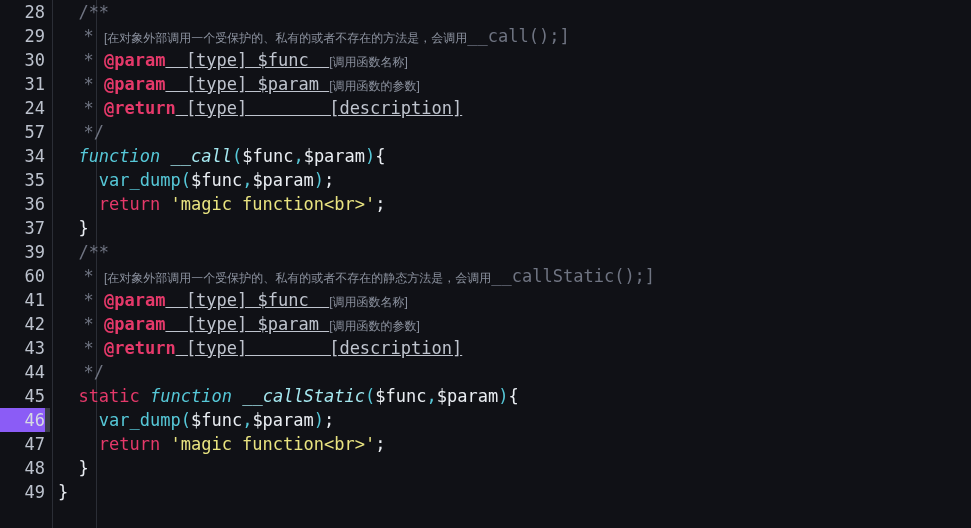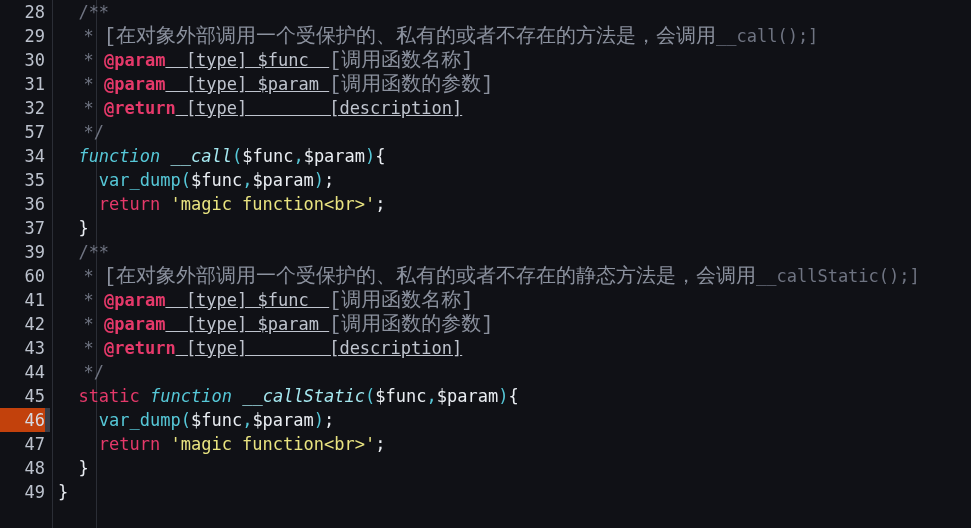--- a/index.html
+++ b/index.html
@@ -36,21 +36,21 @@
     top: 0;
     width: 45px;
     height: 24px;
     text-align: right;
     color: #bcc2cd;
     font-size: 17px;
     font-family: "DejaVu Sans Mono", "Liberation Mono", monospace;
     letter-spacing: 0px;
   }
   .row.current .gutter {
-    background: #c2410c;
+    background: #8b5cf6;
     color: #d6dae2;
     width: 45px;
   }
   .row.current .gutter-pad {
     background: #3a3d46;
   }
   .gutter-pad {
     position: absolute;
     left: 45px;
     top: 0;
@@ -75,21 +75,21 @@
     height: 528px;
     background: #2b2e36;
   }
   .guide.g1 { left: 52px; }
   .guide.g2 { left: 96px; }
 
   
   .t-comment   { color: #6f7482; }
   .t-doctag    { color: #e5396a; font-weight: bold; }
   .t-doctext   { color: #bfc4ce; text-decoration: underline; }
-  .t-cjk       { color: #8b919e; font-family: Liberation Mono, monospace; font-size: 20px; }
+  .t-cjk       { color: #8b919e; font-family: Liberation Sans, sans-serif; font-size: 12px; }
   .t-keyword   { color: #e5396a; }
   .t-func-kw   { color: #56c8d8; font-style: italic; }
   .t-method    { color: #a5e8f0; font-style: italic; }
   .t-fn        { color: #56c8d8; }
   .t-var       { color: #e9edf2; }
   .t-punct     { color: #56c8d8; }
   .t-brace     { color: #e9edf2; }
   .t-string    { color: #e8e380; }
   .t-plain     { color: #d7dbe2; }
 </style>
@@ -97,21 +97,21 @@
 <body>
 
 <div id="editor">
   <div class="guide g1"></div>
   <div class="guide g2"></div>
   <div class="rows" id="rows">
       <div class="row"><div class="gutter">28</div><div class="gutter-pad"></div><div class="code" style="left: 78.4px;"><span class="t-comment">/**</span></div></div>
       <div class="row"><div class="gutter">29</div><div class="gutter-pad"></div><div class="code" style="left: 83.5px;"><span class="t-comment">* </span><span class="t-cjk">[在对象外部调用一个受保护的、私有的或者不存在的方法是，会调用</span><span class="t-comment">__call();]</span></div></div>
       <div class="row"><div class="gutter">30</div><div class="gutter-pad"></div><div class="code" style="left: 83.5px;"><span class="t-comment">* </span><span class="t-doctag">@param</span><span class="t-doctext">  [type] $func  </span><span class="t-cjk">[调用函数名称]</span></div></div>
       <div class="row"><div class="gutter">31</div><div class="gutter-pad"></div><div class="code" style="left: 83.5px;"><span class="t-comment">* </span><span class="t-doctag">@param</span><span class="t-doctext">  [type] $param </span><span class="t-cjk">[调用函数的参数]</span></div></div>
-      <div class="row"><div class="gutter">32</div><div class="gutter-pad"></div><div class="code" style="left: 83.5px;"><span class="t-comment">* </span><span class="t-doctag">@return</span><span class="t-doctext"> [type]        [description]</span></div></div>
+      <div class="row"><div class="gutter">24</div><div class="gutter-pad"></div><div class="code" style="left: 83.5px;"><span class="t-comment">* </span><span class="t-doctag">@return</span><span class="t-doctext"> [type]        [description]</span></div></div>
       <div class="row"><div class="gutter">57</div><div class="gutter-pad"></div><div class="code" style="left: 83.5px;"><span class="t-comment">*/</span></div></div>
       <div class="row"><div class="gutter">34</div><div class="gutter-pad"></div><div class="code" style="left: 78.4px;"><span class="t-func-kw">function</span><span class="t-plain"> </span><span class="t-method">__call</span><span class="t-punct">(</span><span class="t-var">$func</span><span class="t-punct">,</span><span class="t-var">$param</span><span class="t-punct">)</span><span class="t-brace">{</span></div></div>
       <div class="row"><div class="gutter">35</div><div class="gutter-pad"></div><div class="code" style="left: 98.8px;"><span class="t-fn">var_dump</span><span class="t-punct">(</span><span class="t-var">$func</span><span class="t-punct">,</span><span class="t-var">$param</span><span class="t-punct">)</span><span class="t-brace">;</span></div></div>
       <div class="row"><div class="gutter">36</div><div class="gutter-pad"></div><div class="code" style="left: 98.8px;"><span class="t-keyword">return</span><span class="t-plain"> </span><span class="t-string">'magic function&lt;br&gt;'</span><span class="t-brace">;</span></div></div>
       <div class="row"><div class="gutter">37</div><div class="gutter-pad"></div><div class="code" style="left: 78.4px;"><span class="t-brace">}</span></div></div>
       <div class="row"><div class="gutter">39</div><div class="gutter-pad"></div><div class="code" style="left: 78.4px;"><span class="t-comment">/**</span></div></div>
       <div class="row"><div class="gutter">60</div><div class="gutter-pad"></div><div class="code" style="left: 83.5px;"><span class="t-comment">* </span><span class="t-cjk">[在对象外部调用一个受保护的、私有的或者不存在的静态方法是，会调用</span><span class="t-comment">__callStatic();]</span></div></div>
       <div class="row"><div class="gutter">41</div><div class="gutter-pad"></div><div class="code" style="left: 83.5px;"><span class="t-comment">* </span><span class="t-doctag">@param</span><span class="t-doctext">  [type] $func  </span><span class="t-cjk">[调用函数名称]</span></div></div>
       <div class="row"><div class="gutter">42</div><div class="gutter-pad"></div><div class="code" style="left: 83.5px;"><span class="t-comment">* </span><span class="t-doctag">@param</span><span class="t-doctext">  [type] $param </span><span class="t-cjk">[调用函数的参数]</span></div></div>
       <div class="row"><div class="gutter">43</div><div class="gutter-pad"></div><div class="code" style="left: 83.5px;"><span class="t-comment">* </span><span class="t-doctag">@return</span><span class="t-doctext"> [type]        [description]</span></div></div>

